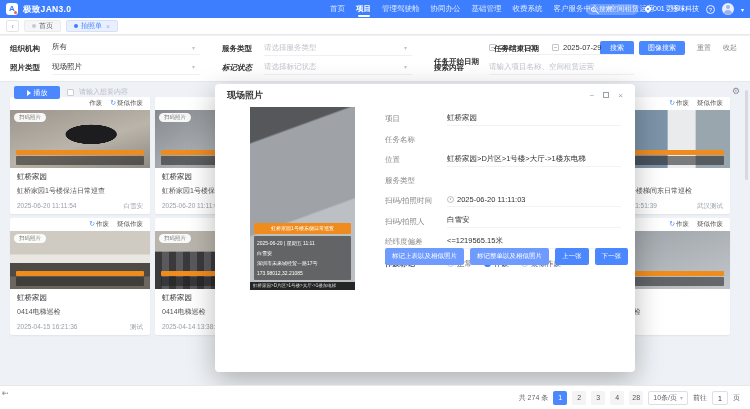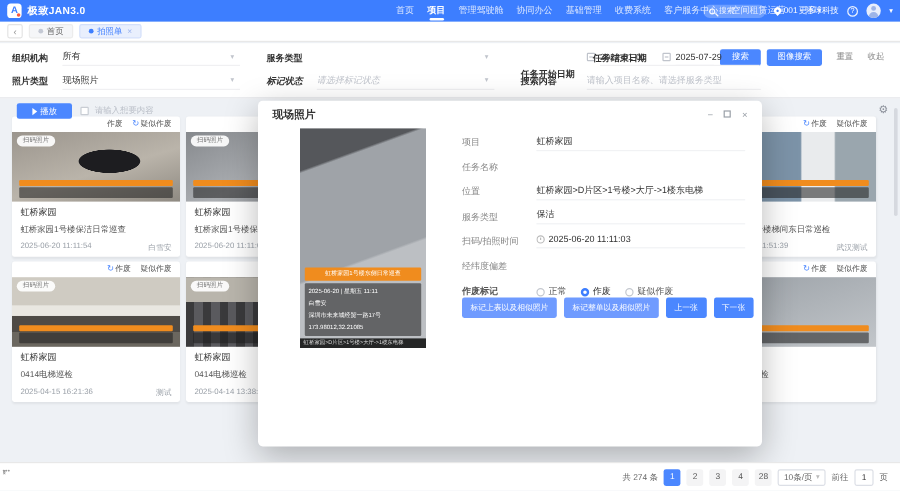--- a/index.html
+++ b/index.html
@@ -152,36 +152,37 @@
   </div>
 </div>
 
 <div class="fpanel">
 
   <span class="flabel" style="left:10px;top:8px;">组织机构</span>
   <span class="fval" style="left:52px;top:6px;">所有</span>
   <span class="fcaret" style="left:192px;top:8px;">▾</span>
 
   <span class="flabel" style="left:222px;top:8px;">服务类型</span>
+  <span class="fval ph" style="left:264px;top:7px;">请选择服务类型</span>
   <span class="fcaret" style="left:404px;top:8px;">▾</span>
 
   <span class="flabel" style="left:434px;top:21px;">任务开始日期</span>
   <span class="cal" style="left:489px;top:8px;"></span>
   <span class="fval" style="left:500px;top:7px;width:95px;">2022-01-01</span>
 
   <span class="flabel" style="left:10px;top:27px;">照片类型</span>
   <span class="fval" style="left:52px;top:26px;">现场照片</span>
   <span class="fcaret" style="left:192px;top:27px;">▾</span>
 
   <span class="flabel" style="left:222px;top:27px;font-style:italic;">标记状态</span>
-  <span class="fval ph" style="left:264px;top:26px;font-style:italic;">请选择标记状态</span>
+  <span class="fval ph" style="left:264px;top:26px;">请选择标记状态</span>
   <span class="fcaret" style="left:404px;top:27px;">▾</span>
 
   <span class="flabel" style="left:434px;top:27px;">搜索内容</span>
-  <span class="fval ph" style="left:489px;top:26px;width:145px;">请输入项目名称、请选择服务类型</span>
+  <span class="fval ph" style="left:489px;top:26px;width:145px;">请输入项目名称、空间租赁运营</span>
 
 </div>
 
 <div class="abs" style="left:0;top:36px;width:750px;height:46px;z-index:22;pointer-events:none;">
   
 </div>
 <div class="abs" style="left:455px;top:44px;z-index:23;display:flex;align-items:center;gap:4px;">
 </div>
 
 <div class="abs" style="left:0;top:36px;width:750px;height:46px;z-index:23;">
@@ -385,31 +386,35 @@
       </div>
     <div class="mrow">
         <span class="ml">任务名称</span>
       </div>
     <div class="mrow">
         <span class="ml">位置</span>
         <span class="mv">虹桥家园&gt;D片区&gt;1号楼&gt;大厅-&gt;1楼东电梯</span>
       </div>
     <div class="mrow">
         <span class="ml">服务类型</span>
-        <span class="mv">保洁</span>
       </div>
     <div class="mrow">
         <span class="ml">扫码/拍照时间</span>
         <span class="mv">
           <span class="clockico"></span>
           <span>2025-06-20 11:11:03</span>
         </span>
       </div>
     <div class="mrow">
+        <span class="ml">扫码/拍照人</span>
+        <span class="mv">白雪安</span>
+      </div>
+    <div class="mrow">
         <span class="ml">经纬度偏差</span>
+        <span class="mv">&lt;=1219565.15米</span>
       </div>
     <div class="mmark">
       <span class="ml">作废标记</span>
       <span class="ropt">
           <span class="radio"></span>
           <span>正常</span>
         </span>
       <span class="ropt sel">
           <span class="radio"></span>
           <span>作废</span>

